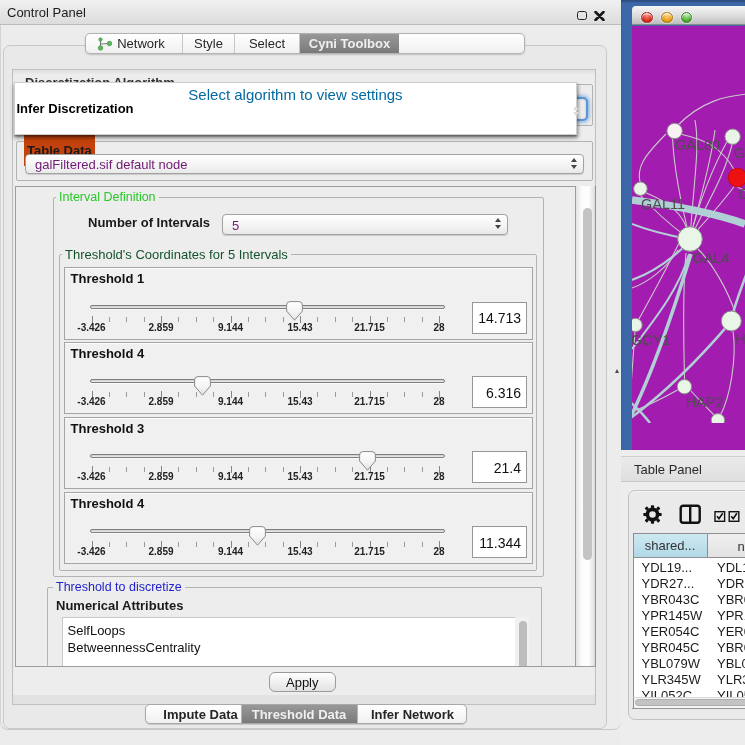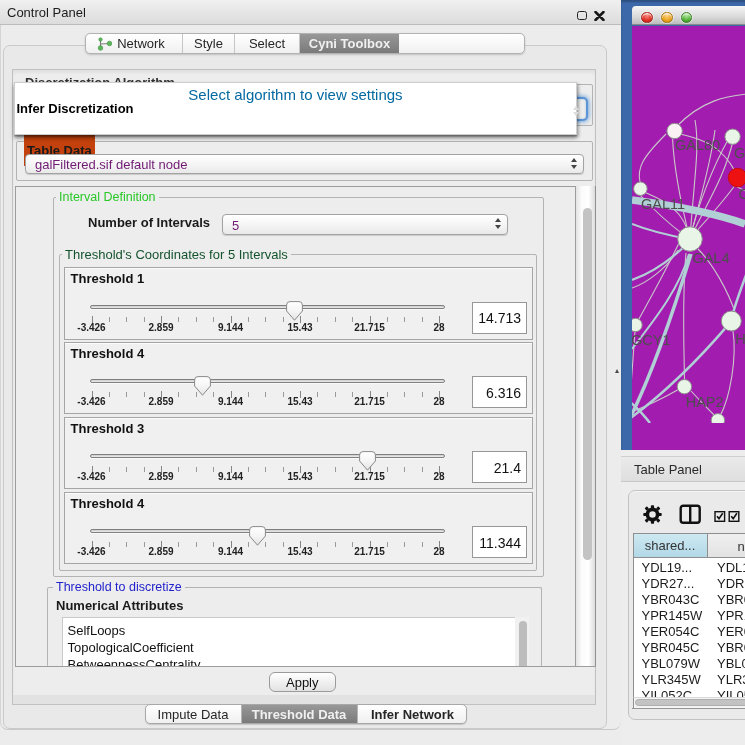--- a/index.html
+++ b/index.html
@@ -215,29 +215,28 @@
 <svg class="thumb" style="left:192.5px" width="17" height="20" viewBox="0 0 17 20">
       <use href="#thp" fill="url(#thg)" stroke="#898989" stroke-width="1"></use>
     </svg>
 <div class="vbox">11.344</div>
 </div>
 <div class="a grp" style="left:47px;top:587px;width:495px;height:80px;border-bottom:none"></div>
 <div class="a glab" style="left:53px;top:581px;color:#2222cc">Threshold to discretize</div>
 <div class="a b13" style="left:56px;top:598px">Numerical Attributes</div>
 <div class="a" style="left:62px;top:617px;width:467px;height:50px;background:#fff;border:1px solid #c9c9c9;border-bottom:none;overflow:hidden;padding-top:4px">
 <div class="lrow">SelfLoops</div>
-    <div class="lrow">TopologicalCoefficient</div>
     <div class="lrow">BetweennessCentrality</div>
 </div>
 <div class="a" style="left:515px;top:617px;width:14px;height:50px;background:#f1f1f1"></div>
 <div class="a" style="left:518.5px;top:621px;width:8.5px;height:46px;background:#bdbdbd;border-radius:4px 4px 0 0"></div>
 <div class="a" style="left:15px;top:666px;width:581px;height:1px;background:#9d9d9d"></div>
 <div class="a" style="left:269px;top:672px;width:66.5px;height:20px;border:1px solid #9a9a9a;border-radius:6px;background:linear-gradient(#ffffff,#efefef 55%,#e2e2e2);text-align:center;font-size:13px;line-height:19px;color:#111">Apply</div>
 <div class="a" style="left:144.5px;top:704px;width:322px;height:20px;background:linear-gradient(#ffffff,#f0f0f0);border:1px solid #a8a8a8;border-radius:5px;box-shadow:0 1px 1px rgba(0,0,0,.15)">
-<div class="seg" style="left:0px;width:95px;border-radius:4px 0 0 4px;font-weight:normal">Impute Data</div>
+<div class="seg" style="left:0px;width:110px;border-radius:4px 0 0 4px;font-weight:bold">Impute Data</div>
 <div class="seg segdark" style="left:95px;width:116px;border-left:1px solid #b5b5b5;font-weight:bold">Threshold Data</div>
 <div class="seg" style="left:211px;width:111px;border-left:1px solid #b5b5b5;border-radius:0 4px 4px 0;font-weight:bold">Infer Network</div>
 </div>
 <div class="a" style="left:615px;top:369px;width:0;height:0;border-left:2.8px solid transparent;border-right:2.8px solid transparent;border-bottom:4.5px solid #4a4a4a"></div>
 <div class="a" style="left:14px;top:82px;width:563px;height:52.5px;background:#fff;border:1px solid #cecece;box-shadow:0 1.5px 0 rgba(0,0,0,.22),0 3px 4px rgba(0,0,0,.38),2px 2px 3px rgba(0,0,0,.18);z-index:30">
 <div style="position:absolute;left:0;top:3px;width:100%;text-align:center;font-size:15px;color:#0369a1">Select algorithm to view settings</div>
 <div style="position:absolute;left:1.5px;top:18px;font-size:13px;font-weight:bold;color:#000">Infer Discretization</div>
 <div class="car caru" style="left:558px;top:23px;border-bottom-color:#dcdcdc"></div>
     <div class="car card" style="left:558px;top:29px;border-top-color:#dcdcdc"></div>
 </div>

